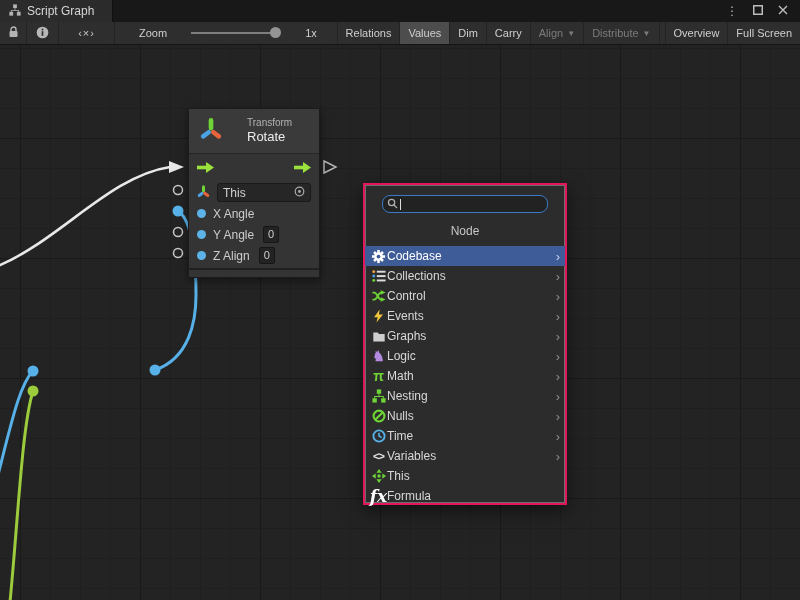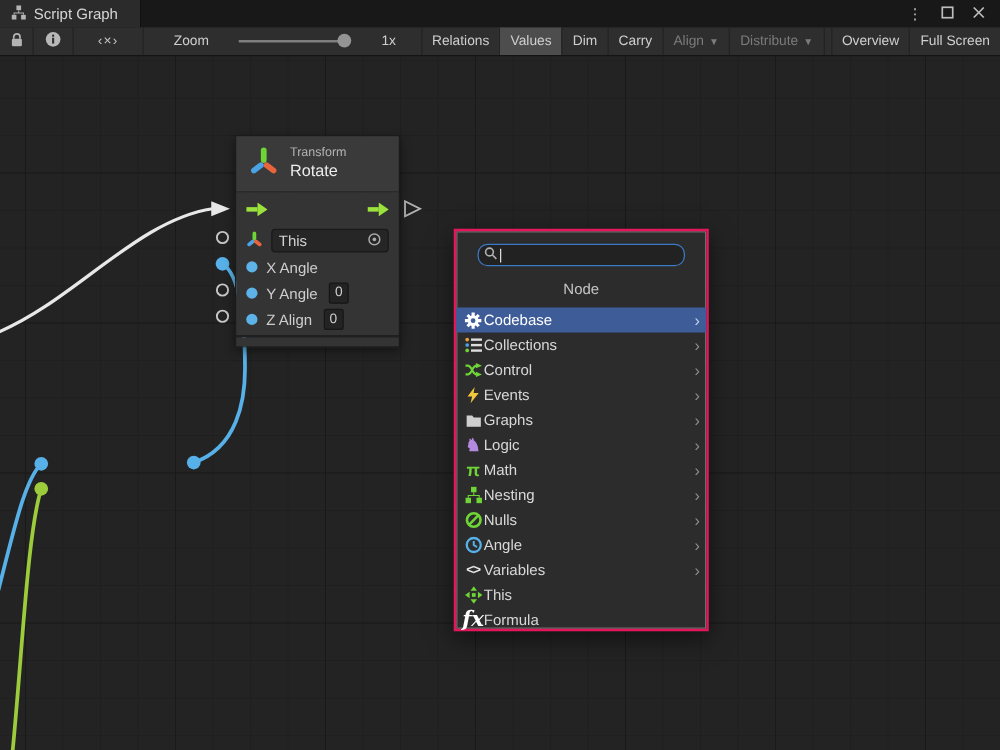--- a/index.html
+++ b/index.html
@@ -40,21 +40,21 @@
       linear-gradient(90deg,#191919 1px, transparent 1px),
       linear-gradient(#1f1f1f 1px, transparent 1px),
       linear-gradient(90deg,#1f1f1f 1px, transparent 1px);
     background-size:120px 120px,120px 120px,30px 30px,30px 30px;
     background-position:0px 93px,20px 0px,0px 3px,20px 0px;}
 
   svg.wires{position:absolute;left:0;top:0;width:800px;height:600px;z-index:1;pointer-events:none;}
 
   
   .node{position:absolute;z-index:2;border:1px solid #1b1b1b;box-shadow:0 3px 8px rgba(0,0,0,.45);}
-  .node-header{background:#3a3a3a;display:flex;align-items:center;gap:9px;padding:0 10px;border-bottom:1px solid #262626;}
+  .node-header{background:#3a3a3a;display:flex;align-items:center;gap:24px;padding:0 10px;border-bottom:1px solid #262626;}
   .node-body{background:#343434;}
   .node-gap{height:2px;background:#202020;}
   .node-footer{height:7px;background:#343434;}
 
   #node-rotate{left:188px;top:108px;width:130px;}
   #node-rotate .node-header{height:44px;}
   .hdr-txt{display:flex;flex-direction:column;line-height:1.25;}
   .hdr-cat{font-size:10px;color:#b2b2b2;}
   .hdr-title{font-size:13px;color:#ececec;}
   #node-rotate .node-body{padding:2px 0;}
@@ -394,21 +394,21 @@
           <span>Nulls</span>
           <span class="chev">›</span>
         </div>
         <div class="fn-item">
           <span class="ic">
             <svg width="14" height="14" viewBox="0 0 16 16">
               <circle cx="8" cy="8" r="6.4" fill="none" stroke="#56b1e8" stroke-width="2.1"></circle>
               <path d="M8 4.4V8l3 1.9" fill="none" stroke="#56b1e8" stroke-width="1.8"></path>
             </svg>
           </span>
-          <span>Angle</span>
+          <span>Time</span>
           <span class="chev">›</span>
         </div>
         <div class="fn-item">
           <span class="ic">
             <span class="ch" style="color:#e8e8e8;font-size:11px;letter-spacing:-1px;">&lt;&gt;</span>
           </span>
           <span>Variables</span>
           <span class="chev">›</span>
         </div>
         <div class="fn-item">

